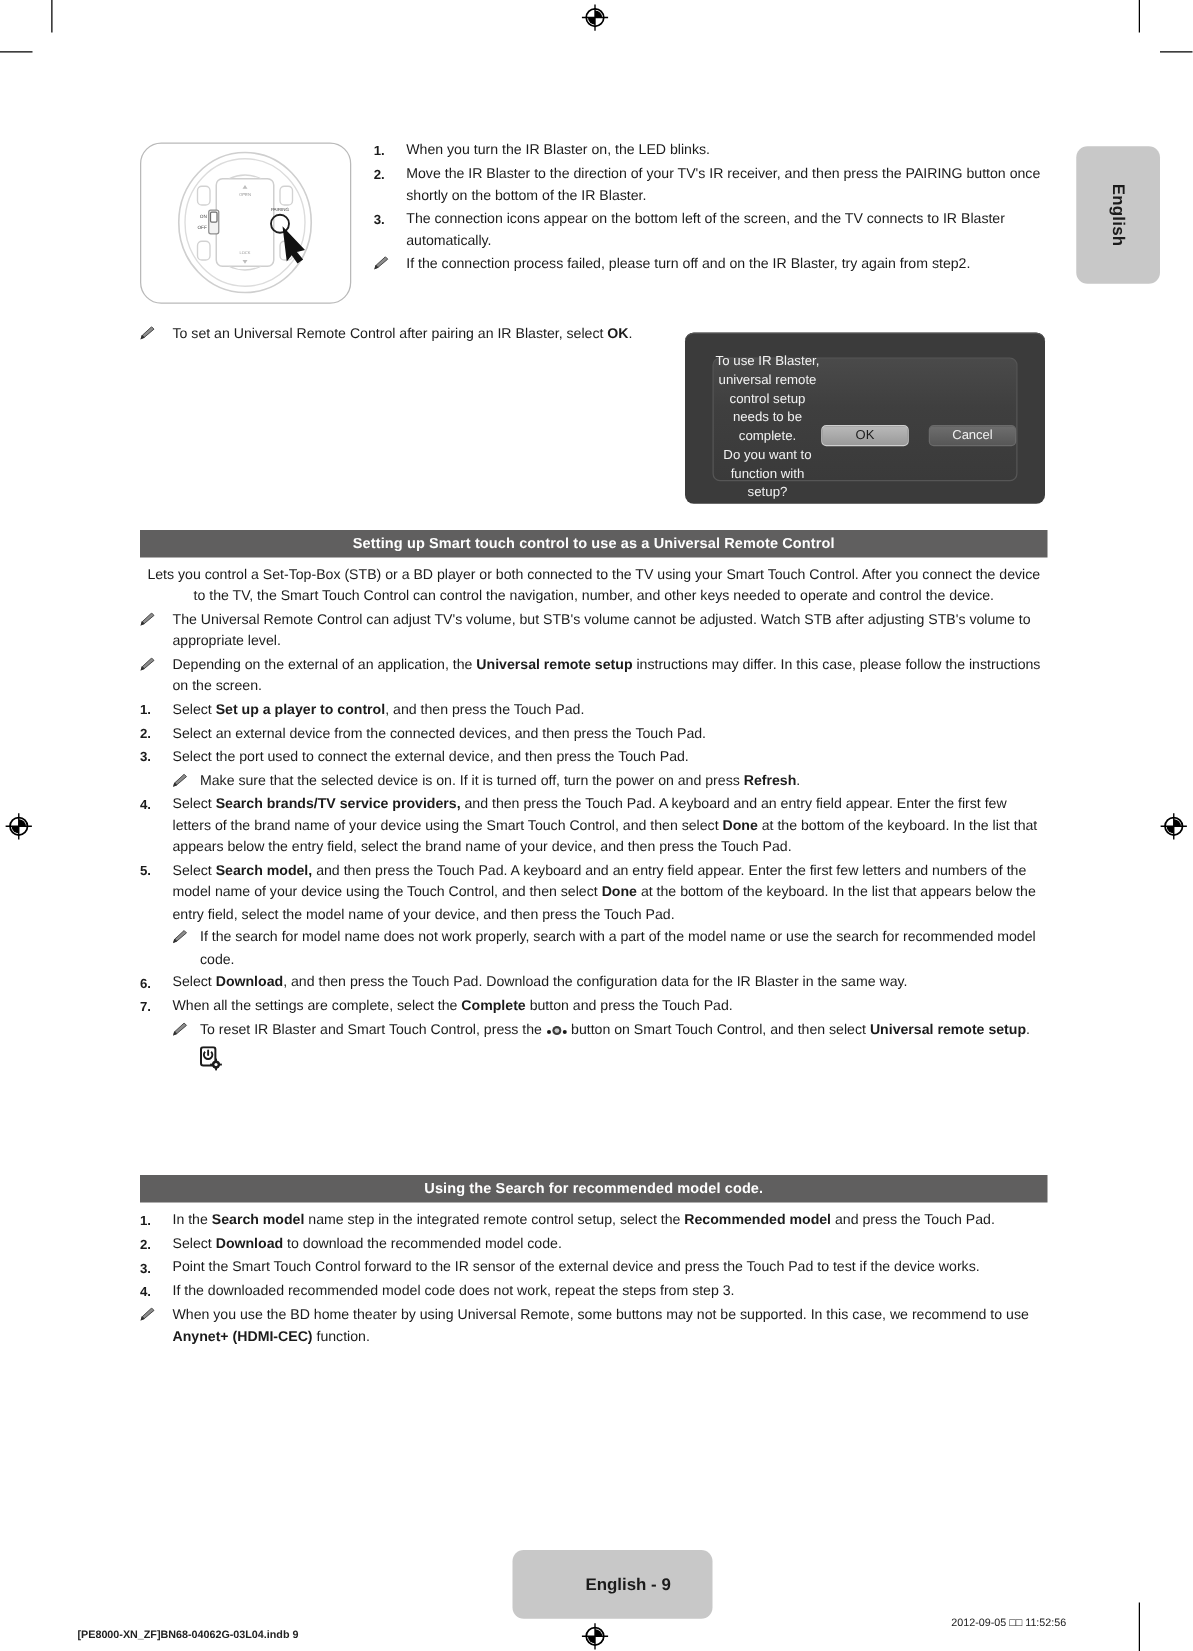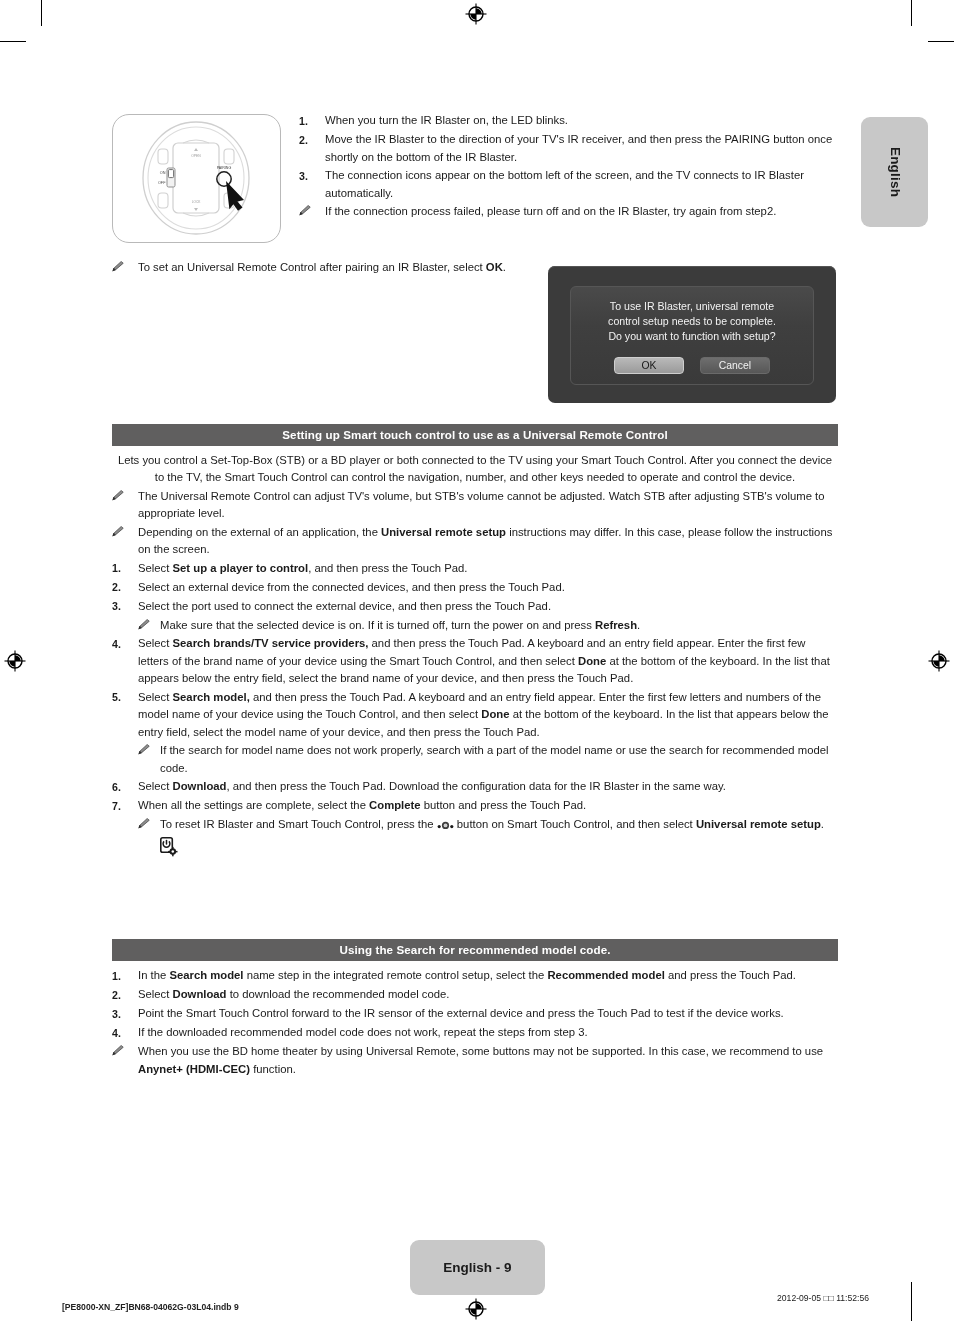--- a/index.html
+++ b/index.html
@@ -66,21 +66,21 @@
   
   .osd{
     position:absolute;left:548px;top:266px;width:288px;height:137px;
     background:#3b3b3b;border-radius:7px;
     box-shadow:inset 0 1px 0 #555;
   }
   .osd-inner{
     position:absolute;left:22px;top:20px;right:22px;bottom:18px;
     background:linear-gradient(#4a4a4a,#3f3f3f 40%,#3a3a3a);
     border:1px solid #565656;border-radius:6px;
-    display:flex;flex-direction:column;align-items:center;
+    display:flex;align-items:center;
     padding-top:12px;box-sizing:border-box;
   }
   .osd-msg{
     color:#f2f2f2;font-size:10.6px;line-height:15px;text-align:center;
   }
   .osd-btns{display:flex;gap:16px;margin-top:13px;}
   .osd-btn{
     min-width:70px;height:17px;border-radius:4px;
     display:flex;align-items:center;justify-content:center;
     font-size:10.4px;color:#f2f2f2;padding:0 12px;box-sizing:border-box;
@@ -101,29 +101,29 @@
   .sec-bar.two{margin-top:0;}
 
   
   .more-glyph{display:inline-block;vertical-align:-2px;}
   .reset-glyph{display:block;margin:1px 0 0 0;}
 
   
   .pagebox{
     position:absolute;left:410px;top:1240px;width:135px;height:55px;
     background:#c8c8c8;border-radius:9px;
-    display:flex;align-items:center;justify-content:center;
+    display:flex;align-items:center;justify-content:center;padding-left:25px;
   }
   .pagebox span{font-size:13.5px;font-weight:bold;color:#1b1b1b;}
   .foot-left{
     position:absolute;left:62px;top:1302px;
     font-size:8.6px;color:#222;white-space:nowrap;font-weight:bold;
   }
   .foot-right{
-    position:absolute;right:85px;top:1293px;
+    position:absolute;right:101px;top:1293px;
     font-size:8.6px;color:#222;white-space:nowrap;
   }
 </style>
 </head>
 <body>
 
 <div class="page">
 
   <div class="crop" style="left:41px;top:0;width:1.4px;height:26px;"></div>
   <div class="crop" style="left:0;top:41px;width:26px;height:1.4px;"></div>

